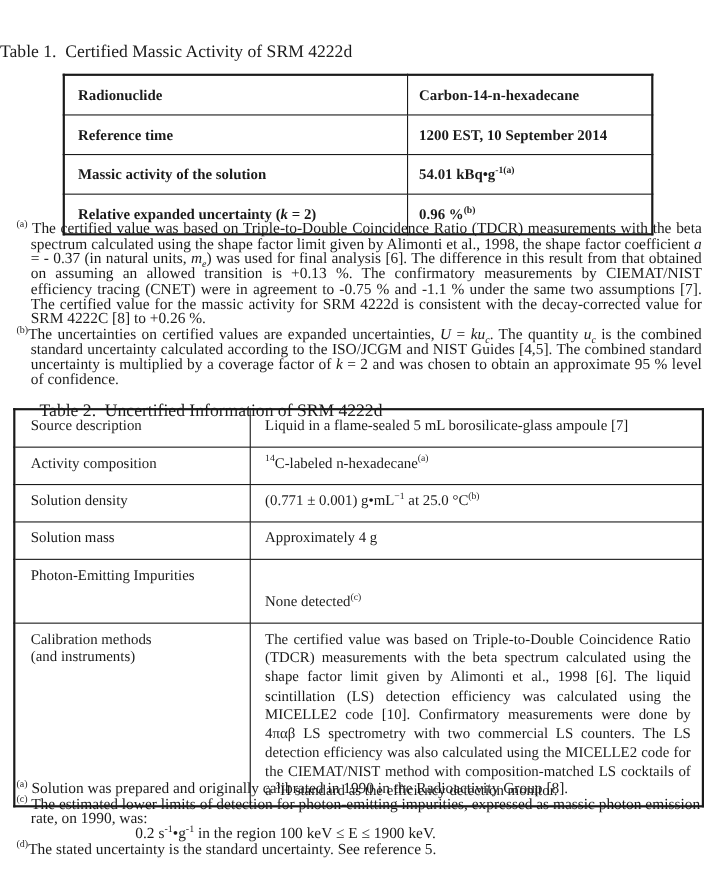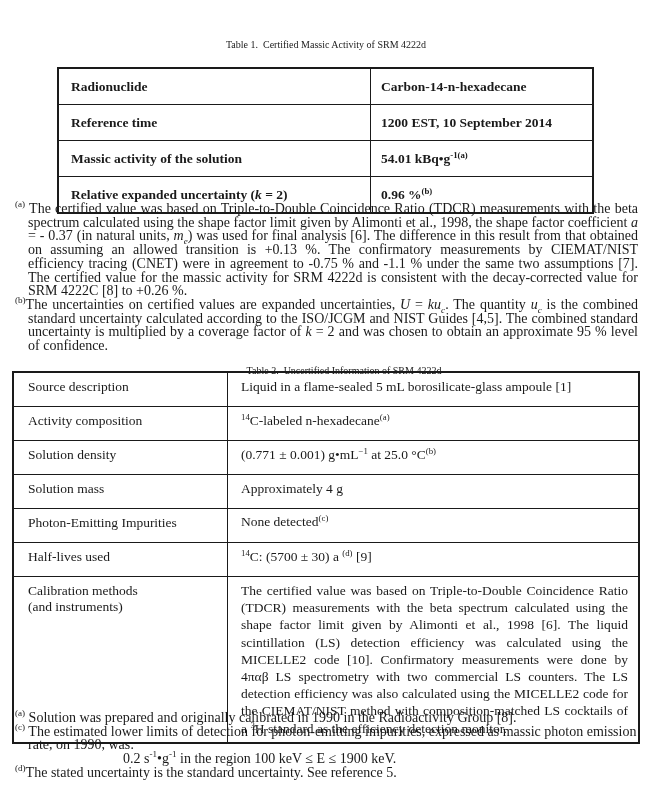--- a/index.html
+++ b/index.html
@@ -4,34 +4,34 @@
 <style>
   html,body { margin:0; padding:0; }
   body {
     width:652px; height:792px;
     background:#ffffff;
     font-family:"Liberation Serif", serif;
     color:#1a1a1a;
     position:relative;
     overflow:hidden;
   }
-  .title { position:absolute; left:0; right:0; text-align:center; font-size:10px; }
+  .title { position:absolute; left:0; right:0; font-size:16px; }
   .t1title { top:39px; }
   .t2title { top:365px;padding-left:36px; }
 
   table.tbl { border-collapse:collapse; position:absolute; table-layout:fixed; }
   table.tbl td { border:1px solid #1a1a1a; font-size:13.5px; padding:4px 10px; }
   #t1 { top:67px; left:57px; width:537px; border:2px solid #1a1a1a; }
   #t1 td { font-weight:bold; height:27px; vertical-align:middle; }
   #t1 td.c1 { width:289px; padding-left:12px; }
   #t2 { top:371px; left:12px; width:628px; border:2px solid #1a1a1a; }
   #t2 td { vertical-align:top; padding:6px 10px; height:21px; }
   #t2 td.c1 { width:189px; padding-left:14px; }
   #t2 td.c2 { padding-left:13px; }
-  #t2 td.low { padding-top:5px; }
+  #t2 td.low { padding-top:30px; }
   #t2 td.para { text-align:justify; line-height:17.2px; padding-top:5px; padding-bottom:5px; }
 
   .fnblock { position:absolute; font-size:14px; line-height:13.7px; }
   .fb1 { top:202px; left:15px; width:623px; }
   .fb2 { top:711px; left:15px; width:626px; }
   p.fn { margin:0; padding-left:13px; text-indent:-13px; }
   p.just { text-align:justify; }
 
   .sup { vertical-align:super; font-size:0.65em; line-height:0; }
   .sub { vertical-align:sub; font-size:0.65em; line-height:0; }
@@ -72,43 +72,39 @@
     <p class="fn just"><span class="mk">(a)</span><span><span> The certified value was based on Triple-to-Double Coincidence Ratio (TDCR) measurements with the beta spectrum calculated using the shape factor limit given by Alimonti et al., 1998, the shape factor coefficient </span><span class="i">a</span><span> = - 0.37 (in natural units, </span><span class="i">m</span><span class="sub i">e</span><span>) was used for final analysis [6]. The difference in this result from that obtained on assuming an allowed transition is +0.13 %. The confirmatory measurements by CIEMAT/NIST efficiency tracing (CNET) were in agreement to -0.75 % and -1.1 % under the same two assumptions [7]. The certified value for the massic activity for SRM 4222d is consistent with the decay-corrected value for SRM 4222C [8] to +0.26 %.</span></span></p>
     <p class="fn just"><span class="mk">(b)</span><span><span>The uncertainties on certified values are expanded uncertainties, </span><span class="i">U</span><span> = </span><span class="i">ku</span><span class="sub i">c</span><span>. The quantity </span><span class="i">u</span><span class="sub i">c</span><span> is the combined standard uncertainty calculated according to the ISO/JCGM and NIST Guides [4,5]. The combined standard uncertainty is multiplied by a coverage factor of </span><span class="i">k</span><span> = 2 and was chosen to obtain an approximate 95 % level of confidence.</span></span></p>
   </div>
 
   <div class="title t2title">Table 2.&nbsp; Uncertified Information of SRM 4222d</div>
 
   <table class="tbl" id="t2">
     <tbody>
         <tr>
       <td class="c1"><span><span>Source description</span></span></td>
-      <td class="c2"><span><span>Liquid in a flame-sealed 5 mL borosilicate-glass ampoule [1]</span></span></td>
+      <td class="c2"><span><span>Liquid in a flame-sealed 5 mL borosilicate-glass ampoule [7]</span></span></td>
     </tr>
     <tr>
       <td class="c1"><span><span>Activity composition</span></span></td>
       <td class="c2"><span><span class="sup">14</span><span>C-labeled n-hexadecane</span><span class="sup">(a)</span></span></td>
     </tr>
     <tr>
       <td class="c1"><span><span>Solution density</span></span></td>
       <td class="c2"><span><span>(0.771 ± 0.001) g•mL</span><span class="sup">−1</span><span> at 25.0 °C</span><span class="sup">(b)</span></span></td>
     </tr>
     <tr>
       <td class="c1"><span><span>Solution mass</span></span></td>
       <td class="c2"><span><span>Approximately 4 g</span></span></td>
     </tr>
     <tr>
       <td class="c1"><span><span>Photon-Emitting Impurities</span></span></td>
       <td class="c2 low"><span><span>None detected</span><span class="sup">(c)</span></span></td>
     </tr>
     <tr>
-      <td class="c1"><span><span>Half-lives used</span></span></td>
-      <td class="c2"><span><span class="sup">14</span><span>C: (5700 ± 30) a </span><span class="sup">(d)</span><span> [9]</span></span></td>
-    </tr>
-    <tr>
       <td class="c1"><span><span>Calibration methods</span><br><span>(and instruments)</span></span></td>
       <td class="c2 para"><span><span>The certified value was based on Triple-to-Double Coincidence Ratio (TDCR) measurements with the beta spectrum calculated using the shape factor limit given by Alimonti et al., 1998 [6]. The liquid scintillation (LS) detection efficiency was calculated using the MICELLE2 code [10]. Confirmatory measurements were done by 4παβ LS spectrometry with two commercial LS counters. The LS detection efficiency was also calculated using the MICELLE2 code for the CIEMAT/NIST method with composition-matched LS cocktails of a </span><span class="sup">3</span><span>H standard as the efficiency detection monitor.</span></span></td>
     </tr>
   </tbody>
     </table>
 
   <div class="fnblock fb2">
     <p class="fn"><span class="mk">(a)</span><span><span> Solution was prepared and originally calibrated in 1990 in the Radioactivity Group [8].</span></span></p>
     <p class="fn"><span class="mk">(c)</span><span><span> The estimated lower limits of detection for photon-emitting impurities, expressed as massic photon emission rate, on 1990, was:</span><br><span class="tab"></span><span>0.2 s</span><span class="sup">-1</span><span>•g</span><span class="sup">-1</span><span> in the region 100 keV ≤ E ≤ 1900 keV.</span></span></p>
     <p class="fn"><span class="mk">(d)</span><span><span>The stated uncertainty is the standard uncertainty. See reference 5.</span></span></p>

